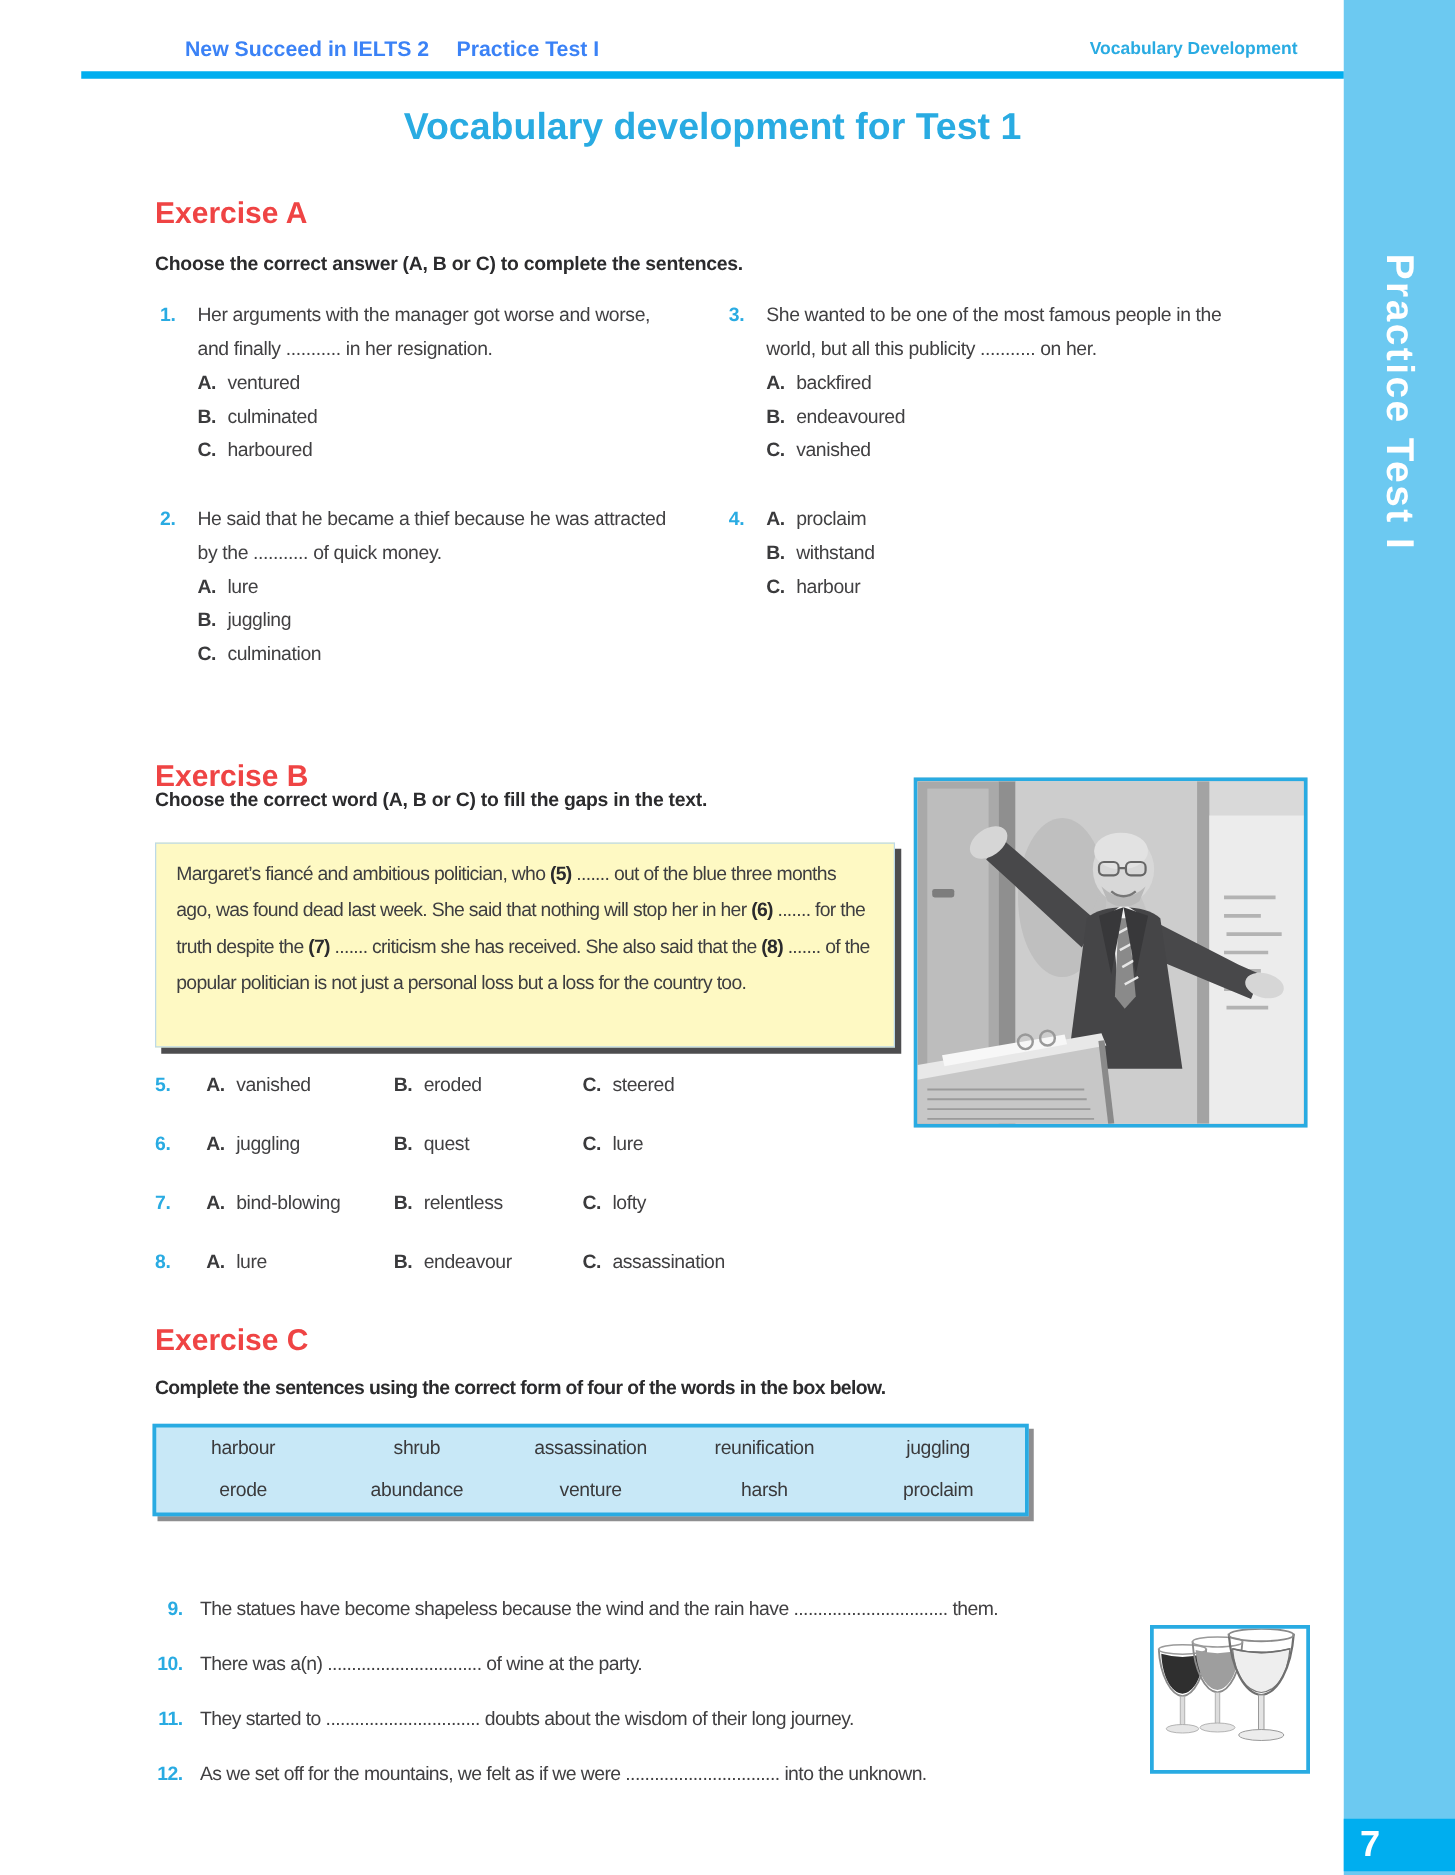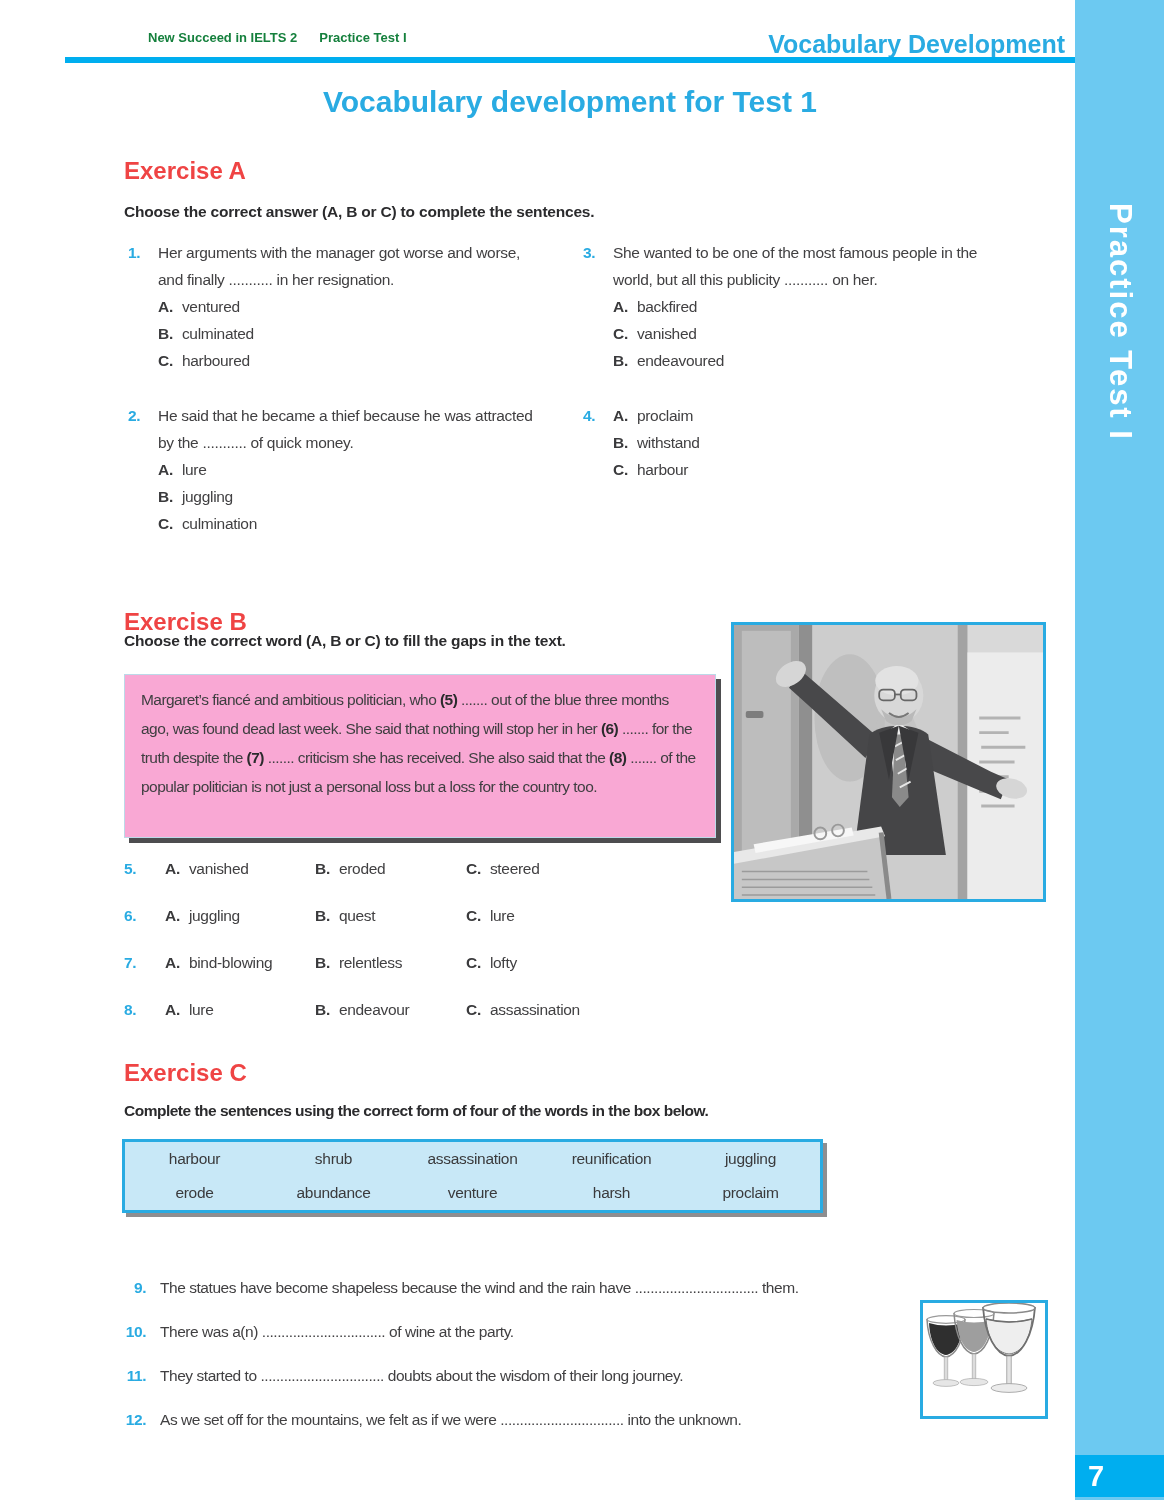--- a/index.html
+++ b/index.html
@@ -7,23 +7,23 @@
         font-family:"Liberation Sans",sans-serif;color:#414042;}
 
   
   .sidebar{position:absolute;top:0;right:0;width:89px;height:1500px;background:#6CC9F1;}
   .sidebar-label{position:absolute;top:203px;left:50%;transform:translateX(-50%);
       writing-mode:vertical-rl;color:#ffffff;font-weight:bold;font-size:31px;letter-spacing:2px;white-space:nowrap;}
   .page-badge{position:absolute;left:0;bottom:3px;width:100%;height:42px;background:#00AEEF;
       color:#fff;font-weight:bold;font-size:29px;line-height:42px;padding-left:13px;box-sizing:border-box;}
 
   
-  .header{position:absolute;top:30px;left:148px;right:120px;height:28px;font-size:13px;font-weight:bold;color:#15803d;}
+  .header{position:absolute;top:30px;left:148px;right:120px;height:28px;font-size:17px;font-weight:bold;color:#3b82f6;}
   .header-test{margin-left:22px;}
-  .header-right{position:absolute;top:30px;right:99px;font-size:25px;font-weight:bold;color:#29ABE2;}
+  .header-right{position:absolute;top:30px;right:126px;font-size:14px;font-weight:bold;color:#29ABE2;}
   .header-rule{position:absolute;top:57px;left:65px;width:1010px;height:6px;background:#00AEEF;}
 
   .title{position:absolute;top:85px;left:65px;width:1010px;text-align:center;
          font-size:30px;font-weight:bold;color:#29ABE2;}
 
   .ex-heading{position:absolute;left:124px;font-size:24px;font-weight:bold;color:#ef4444;}
   .instruction{position:absolute;left:124px;font-size:15.5px;font-weight:bold;color:#2B2B2D;letter-spacing:-0.2px;}
 
   
   #ex-a-heading{top:157px;}
@@ -36,21 +36,21 @@
   .qbody{width:385px;}
   .qtext{line-height:27px;}
   .options{margin-top:0;}
   .option{line-height:27px;}
   .letter{font-weight:bold;color:#3A3A3C;margin-right:9px;}
 
   
   #ex-b-heading{top:608px;}
   #ex-b-instruction{top:632px;}
   .passage-box{position:absolute;left:124px;top:674px;width:592px;height:164px;box-sizing:border-box;
-      background:#f9a8d4;border:1px solid #bcd9e8;box-shadow:5px 5px 0 #4D4D4F;
+      background:#fef9c3;border:1px solid #bcd9e8;box-shadow:5px 5px 0 #4D4D4F;
       padding:10px 16px;font-size:15.5px;line-height:29px;letter-spacing:-0.55px;color:#3E3E40;}
   .passage-box b{color:#2B2B2D;}
   .photo-frame{position:absolute;left:731px;top:622px;width:315px;height:280px;box-sizing:border-box;
       border:3px solid #29ABE2;background:#d9d9d9;}
   .photo-frame svg{display:block;width:100%;height:100%;}
   #ex-b-items{position:absolute;left:124px;top:858px;width:620px;
       display:grid;row-gap:26px;font-size:15.5px;letter-spacing:-0.3px;}
   .b-row{display:grid;grid-template-columns:41px 150px 151px auto;line-height:21px;}
   .b-row .qnum{width:auto;line-height:21px;}
 
@@ -101,22 +101,22 @@
             <div class="option"><span class="letter">C.</span><span class="otext">harboured</span></div>
           </div>
         </div>
       </div>
       <div class="question">
         <span class="qnum">3.</span>
         <div class="qbody">
           <div class="qtext">She wanted to be one of the most famous people in the world, but all this publicity ........... on her.</div>
           <div class="options">
             <div class="option"><span class="letter">A.</span><span class="otext">backfired</span></div>
+            <div class="option"><span class="letter">B.</span><span class="otext">endeavoured</span></div>
             <div class="option"><span class="letter">C.</span><span class="otext">vanished</span></div>
-            <div class="option"><span class="letter">B.</span><span class="otext">endeavoured</span></div>
           </div>
         </div>
       </div>
       <div class="question">
         <span class="qnum">2.</span>
         <div class="qbody">
           <div class="qtext">He said that he became a thief because he was attracted by the ........... of quick money.</div>
           <div class="options">
             <div class="option"><span class="letter">A.</span><span class="otext">lure</span></div>
             <div class="option"><span class="letter">B.</span><span class="otext">juggling</span></div>

